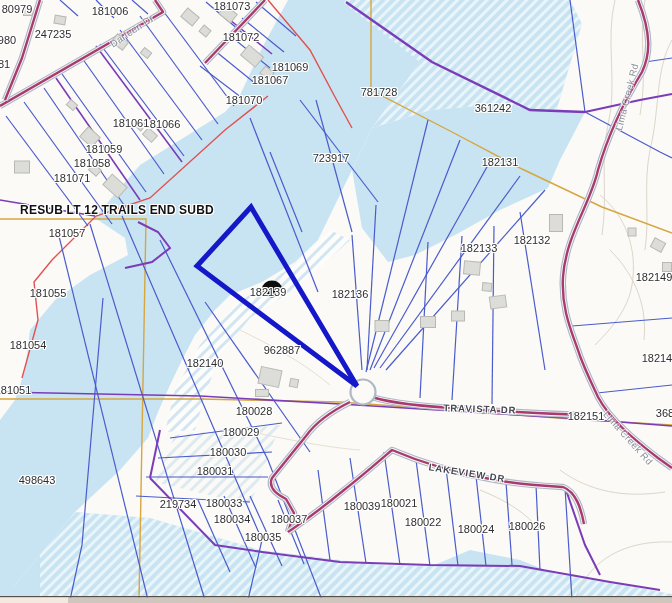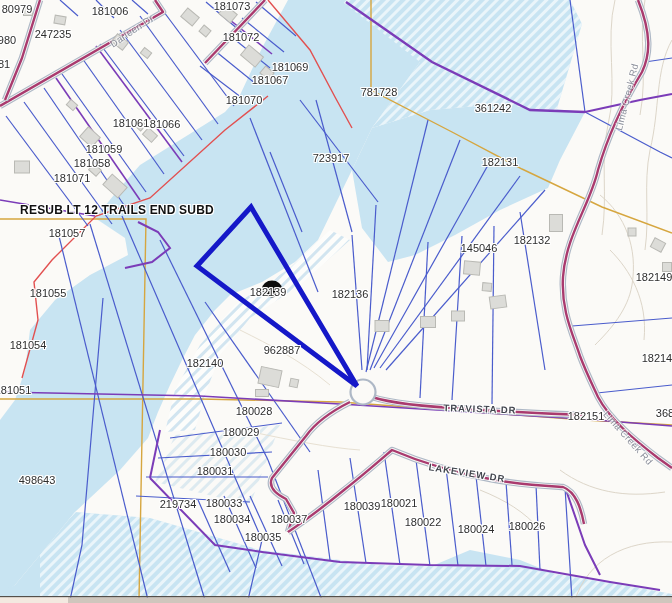--- a/index.html
+++ b/index.html
@@ -331,21 +331,21 @@
       <div class="lbl parcel" style="left: 493px; top: 108px;">361242</div>
       <div class="lbl parcel" style="left: 131px; top: 123px;">181061</div>
       <div class="lbl parcel" style="left: 104px; top: 149px;">181059</div>
       <div class="lbl parcel" style="left: 331px; top: 158px;">723917</div>
       <div class="lbl parcel" style="left: 500px; top: 162px;">182131</div>
       <div class="lbl parcel" style="left: 92px; top: 163px;">181058</div>
       <div class="lbl parcel" style="left: 72px; top: 178px;">181071</div>
       <div class="lbl subdivision" style="left: 117px; top: 210px;">RESUB LT 12 TRAILS END SUBD</div>
       <div class="lbl parcel" style="left: 67px; top: 233px;">181057</div>
       <div class="lbl parcel" style="left: 532px; top: 240px;">182132</div>
-      <div class="lbl parcel" style="left: 479px; top: 248px;">145046</div>
+      <div class="lbl parcel" style="left: 479px; top: 248px;">182133</div>
       <div class="lbl parcel" style="left: 654px; top: 277px;">182149</div>
       <div class="lbl parcel" style="left: 48px; top: 293px;">181055</div>
       <div class="lbl parcel" style="left: 268px; top: 292px;">182139</div>
       <div class="lbl parcel" style="left: 350px; top: 294px;">182136</div>
       <div class="lbl parcel" style="left: 28px; top: 345px;">181054</div>
       <div class="lbl parcel" style="left: 282px; top: 350px;">962887</div>
       <div class="lbl parcel" style="left: 205px; top: 363px;">182140</div>
       <div class="lbl parcel" style="left: 660px; top: 358px;">182148</div>
       <div class="lbl parcel" style="left: 13px; top: 390px;">181051</div>
       <div class="lbl parcel" style="left: 586px; top: 416px;">182151</div>

